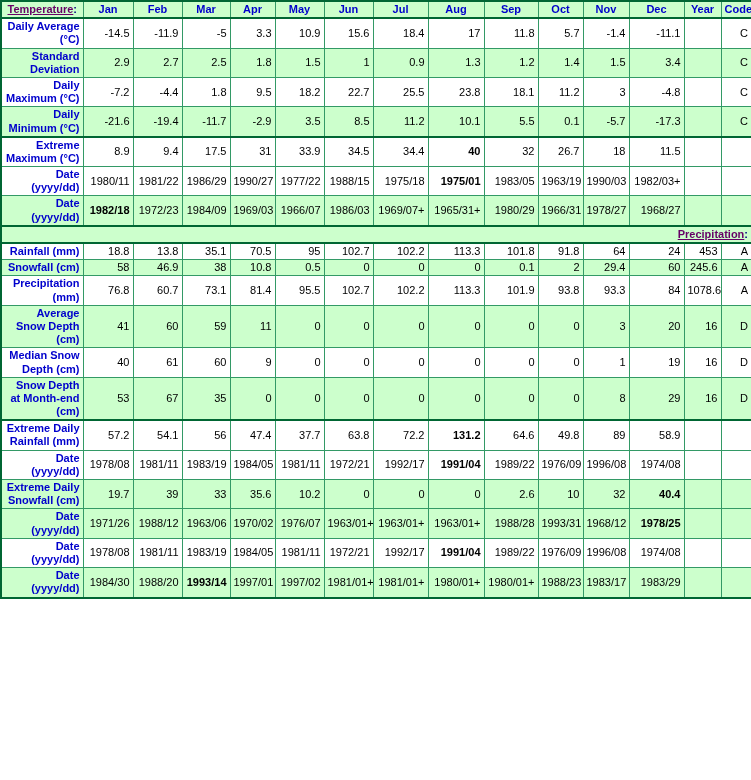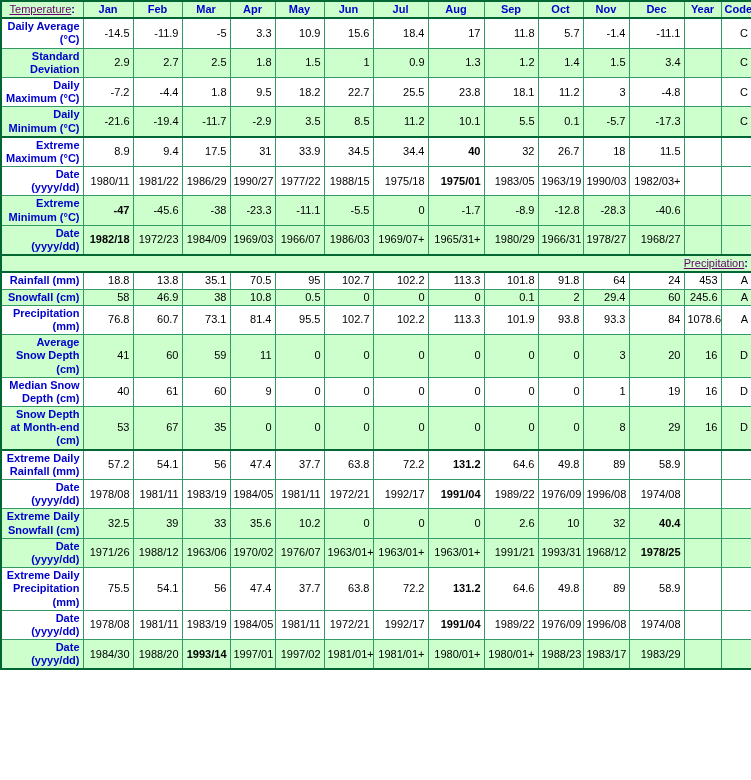--- a/index.html
+++ b/index.html
@@ -20,21 +20,21 @@
   }
   tr.white td { background: #ffffff; }
   tr.green td { background: #ccffcc; }
   tr.header-row th { background: #ccffcc; color: #0000cc; font-weight: bold; text-align: center; border-bottom: 2px solid #006633; }
   th.corner-cell { text-align: left; background: #ccffcc; }
   .label-cell { color: #0000cc; font-weight: bold; text-align: right; }
   .value-cell, .year-cell, .code-cell { color: #000000; text-align: right; white-space: nowrap; }
   .bold-val { font-weight: bold; }
   tr.thick-top td, tr.thick-top th { border-top: 2px solid #006633; }
   tr.section-row td { border-bottom: 2px solid #006633; }
-  a.section-link { color: #660066; font-weight: normal; text-decoration: underline; cursor: pointer; }
+  a.section-link { color: #660066; font-weight: bold; text-decoration: underline; cursor: pointer; }
   .colon { color: #000080; font-weight: bold; text-decoration: none; }
 </style>
 </head>
 <body>
 
 <table class="climate">
   <colgroup>
     <col style="width:82px">
       <col style="width:50px">
       <col style="width:49px">
@@ -167,37 +167,20 @@
         <td class="value-cell">1975/18</td>
         <td class="value-cell bold-val">1975/01</td>
         <td class="value-cell">1983/05</td>
         <td class="value-cell">1963/19</td>
         <td class="value-cell">1990/03</td>
         <td class="value-cell">1982/03+</td>
         <td class="year-cell"></td>
         <td class="code-cell"></td>
       </tr>
       <tr class="green">
-        <td class="label-cell">Extreme Minimum (°C)</td>
-        <td class="value-cell bold-val">-47</td>
-        <td class="value-cell">-45.6</td>
-        <td class="value-cell">-38</td>
-        <td class="value-cell">-23.3</td>
-        <td class="value-cell">-11.1</td>
-        <td class="value-cell">-5.5</td>
-        <td class="value-cell">0</td>
-        <td class="value-cell">-1.7</td>
-        <td class="value-cell">-8.9</td>
-        <td class="value-cell">-12.8</td>
-        <td class="value-cell">-28.3</td>
-        <td class="value-cell">-40.6</td>
-        <td class="year-cell"></td>
-        <td class="code-cell"></td>
-      </tr>
-      <tr class="green">
         <td class="label-cell">Date (yyyy/dd)</td>
         <td class="value-cell bold-val">1982/18</td>
         <td class="value-cell">1972/23</td>
         <td class="value-cell">1984/09</td>
         <td class="value-cell">1969/03</td>
         <td class="value-cell">1966/07</td>
         <td class="value-cell">1986/03</td>
         <td class="value-cell">1969/07+</td>
         <td class="value-cell">1965/31+</td>
         <td class="value-cell">1980/29</td>
@@ -341,21 +324,21 @@
         <td class="value-cell bold-val">1991/04</td>
         <td class="value-cell">1989/22</td>
         <td class="value-cell">1976/09</td>
         <td class="value-cell">1996/08</td>
         <td class="value-cell">1974/08</td>
         <td class="year-cell"></td>
         <td class="code-cell"></td>
       </tr>
       <tr class="green">
         <td class="label-cell">Extreme Daily Snowfall (cm)</td>
-        <td class="value-cell">32.5</td>
+        <td class="value-cell">19.7</td>
         <td class="value-cell">39</td>
         <td class="value-cell">33</td>
         <td class="value-cell">35.6</td>
         <td class="value-cell">10.2</td>
         <td class="value-cell">0</td>
         <td class="value-cell">0</td>
         <td class="value-cell">0</td>
         <td class="value-cell">2.6</td>
         <td class="value-cell">10</td>
         <td class="value-cell">32</td>
@@ -366,41 +349,24 @@
       <tr class="green">
         <td class="label-cell">Date (yyyy/dd)</td>
         <td class="value-cell">1971/26</td>
         <td class="value-cell">1988/12</td>
         <td class="value-cell">1963/06</td>
         <td class="value-cell">1970/02</td>
         <td class="value-cell">1976/07</td>
         <td class="value-cell">1963/01+</td>
         <td class="value-cell">1963/01+</td>
         <td class="value-cell">1963/01+</td>
-        <td class="value-cell">1991/21</td>
+        <td class="value-cell">1988/28</td>
         <td class="value-cell">1993/31</td>
         <td class="value-cell">1968/12</td>
         <td class="value-cell bold-val">1978/25</td>
-        <td class="year-cell"></td>
-        <td class="code-cell"></td>
-      </tr>
-      <tr class="white">
-        <td class="label-cell">Extreme Daily Precipitation (mm)</td>
-        <td class="value-cell">75.5</td>
-        <td class="value-cell">54.1</td>
-        <td class="value-cell">56</td>
-        <td class="value-cell">47.4</td>
-        <td class="value-cell">37.7</td>
-        <td class="value-cell">63.8</td>
-        <td class="value-cell">72.2</td>
-        <td class="value-cell bold-val">131.2</td>
-        <td class="value-cell">64.6</td>
-        <td class="value-cell">49.8</td>
-        <td class="value-cell">89</td>
-        <td class="value-cell">58.9</td>
         <td class="year-cell"></td>
         <td class="code-cell"></td>
       </tr>
       <tr class="white">
         <td class="label-cell">Date (yyyy/dd)</td>
         <td class="value-cell">1978/08</td>
         <td class="value-cell">1981/11</td>
         <td class="value-cell">1983/19</td>
         <td class="value-cell">1984/05</td>
         <td class="value-cell">1981/11</td>

